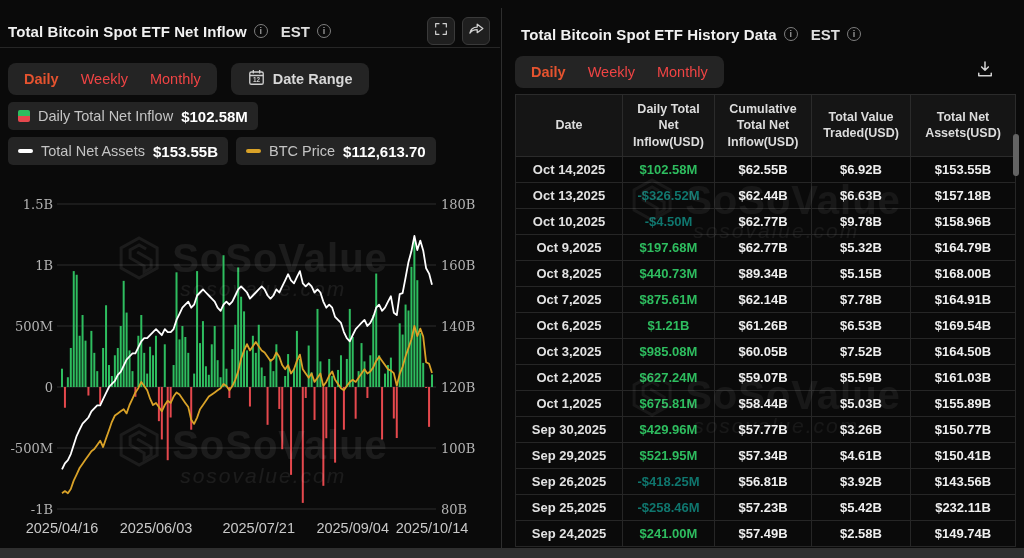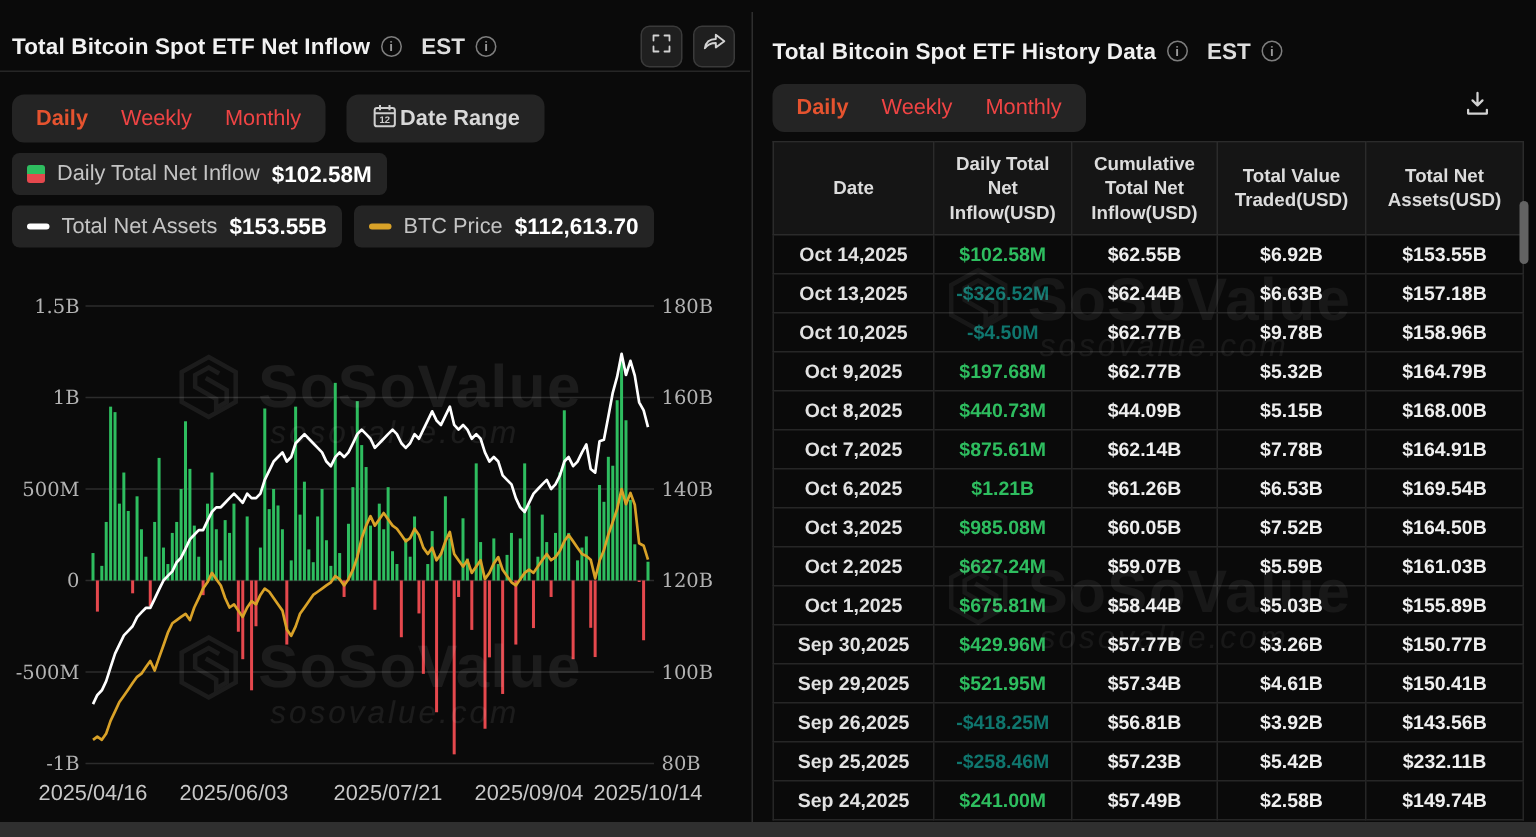--- a/index.html
+++ b/index.html
@@ -26,21 +26,21 @@
   .icon-btn { width:28px; height:28px; border-radius:6px; background:#1f1f1f; border:1px solid #3a3a3a;
               display:flex; align-items:center; justify-content:center; cursor:pointer; flex:0 0 auto; }
   .icon-btn svg, .plain-icon svg { stroke:#d2d2d2; fill:none; stroke-width:1.8; stroke-linecap:round; stroke-linejoin:round; }
 
   
   .tabs-row { position:absolute; display:flex; gap:14px; align-items:center; }
   .tab-group { display:inline-flex; align-items:center; gap:22px; background:#242424; border-radius:8px;
                height:32px; padding:10px 16px; }
   .tab { font-size:14.5px; color:#ef4444; cursor:pointer; white-space:nowrap; }
   .tab.active { color:#e5532f; font-weight:700; }
-  .date-range-btn { display:inline-flex; align-items:center; gap:1px; background:#242424; border-radius:8px;
+  .date-range-btn { display:inline-flex; align-items:center; gap:7px; background:#242424; border-radius:8px;
                     height:32px; padding:4px 16px; cursor:pointer; }
   .date-range-btn span { font-size:14.5px; font-weight:700; color:#d8d8d8; }
   .cal-icon svg { stroke:#cfcfcf; fill:none; stroke-width:1.7; }
   .cal-icon text { fill:#cfcfcf; stroke:none; font-size:8px; font-weight:700; font-family:"Liberation Sans",sans-serif; }
 
   
   .legend { position:absolute; left:8px; top:102px; display:flex; flex-direction:column; gap:7px; }
   .legend-row { display:flex; gap:8px; }
   .chip { display:inline-flex; align-items:center; gap:8px; background:#242424; border-radius:5px;
           height:28px; padding:0 10px; cursor:pointer; }
@@ -324,21 +324,21 @@
         <span class="wm-name">SoSoValue</span>
       </div>
       <div class="wm-domain">sosovalue.com</div>
     </div>
   </div>
 
   <div class="v-divider"></div>
 
   <div class="panel right-panel">
 
-    <div class="hdr-row" style="left:10px; top:20px; height:28px;">
+    <div class="hdr-row" style="left:16px; top:20px; height:28px;">
       <div class="panel-title">Total Bitcoin Spot ETF History Data</div>
       <span class="info-i"></span>
       <span class="est">EST</span>
       <span class="info-i"></span>
     </div>
 
     <div class="tabs-row" style="left:10px; top:56px;">
       <div class="tab-group">
         <span class="tab active">Daily</span>
         <span class="tab">Weekly</span>
@@ -396,21 +396,21 @@
             <tr>
               <td class="c-date">Oct 9,2025</td>
               <td class="pos">$197.68M</td>
               <td>$62.77B</td>
               <td>$5.32B</td>
               <td>$164.79B</td>
             </tr>
             <tr>
               <td class="c-date">Oct 8,2025</td>
               <td class="pos">$440.73M</td>
-              <td>$44.09B</td>
+              <td>$89.34B</td>
               <td>$5.15B</td>
               <td>$168.00B</td>
             </tr>
             <tr>
               <td class="c-date">Oct 7,2025</td>
               <td class="pos">$875.61M</td>
               <td>$62.14B</td>
               <td>$7.78B</td>
               <td>$164.91B</td>
             </tr>

